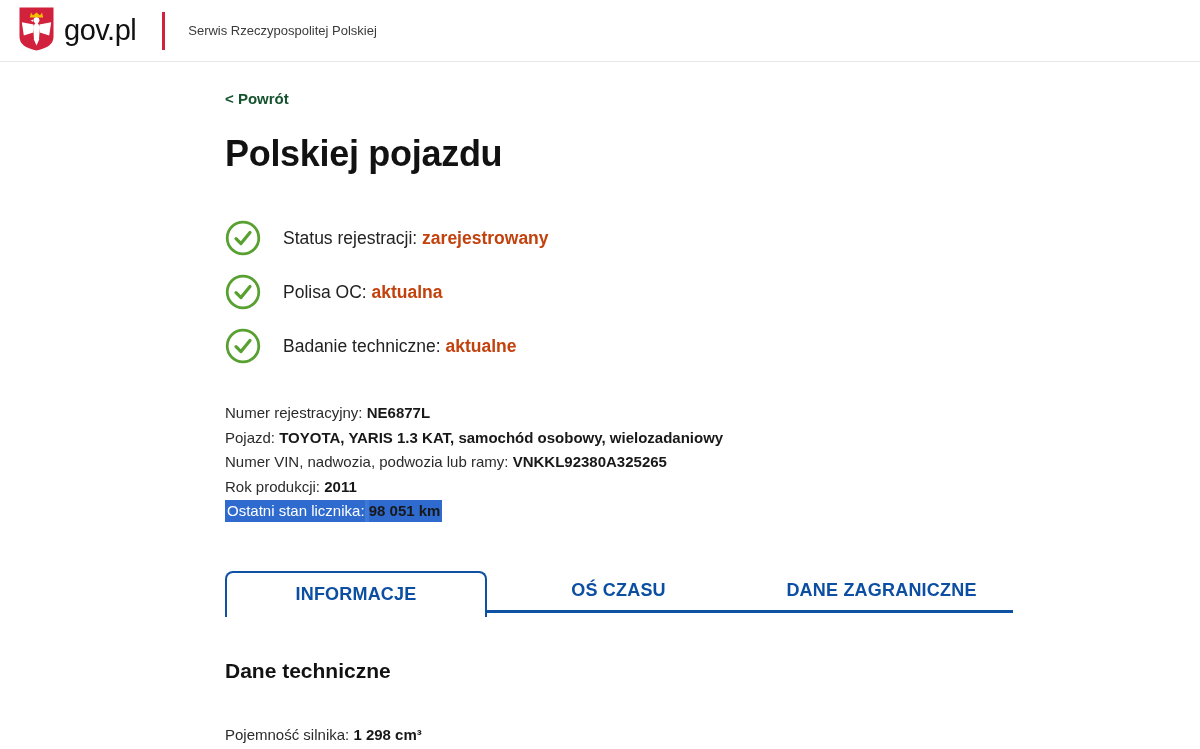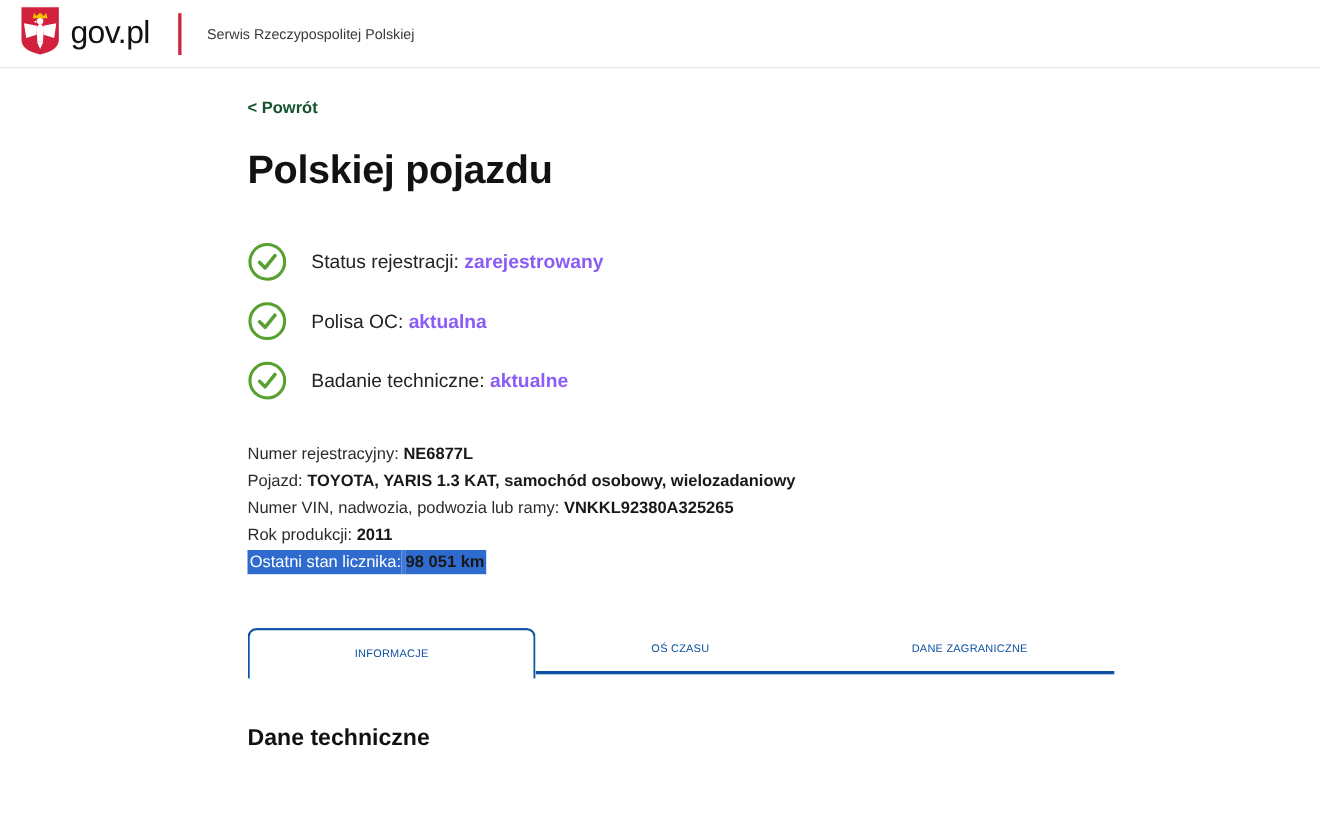--- a/index.html
+++ b/index.html
@@ -59,21 +59,21 @@
   
   .statuses { margin-top: 45px; }
   .status-row {
     display: flex;
     align-items: center;
     height: 36px;
     margin-bottom: 18px;
   }
   .status-row svg { flex: 0 0 36px; }
   .status-text { margin-left: 22px; font-size: 17.5px; color: #222; }
-  .status-text b { color: #8b5cf6; }
+  .status-text b { color: #c2410c; }
 
   
   .details { margin-top: 37px; font-size: 15px; line-height: 24.6px; color: #2b2b2b; }
   .details b { color: #181818; }
   .hl { background: #2f6bcf; color: #fff; padding: 2px 0 3px 0; }
   .hl-pad-l { padding-left: 2px; }
   .hl-pad-r { padding-right: 2px; }
   .hl-gap { background: #3f79d6; color: #fff; padding: 2px 0 3px 0; white-space: pre; }
 
   
@@ -82,22 +82,22 @@
     align-items: stretch;
     width: 788px;
     height: 42px;
     margin-top: 47px;
   }
   .tab {
     flex: 1;
     display: flex;
     align-items: center;
     justify-content: center;
-    font-size: 10px;
-    font-weight: normal;
+    font-size: 18px;
+    font-weight: bold;
     color: #0b4ea2;
     letter-spacing: 0.2px;
     border-bottom: 3px solid #0e52a3;
     cursor: pointer;
     background: #fff;
   }
   .tab.active {
     flex: 0 0 262px;
     height: 46px;
     border: 2px solid #0e52a3;
@@ -175,14 +175,18 @@
   </div>
 
   <div class="tabbar">
     <div class="tab active">INFORMACJE</div>
     <div class="tab">OŚ CZASU</div>
     <div class="tab">DANE ZAGRANICZNE</div>
   </div>
 
   <h2 class="section-heading">Dane techniczne</h2>
 
+  <div class="tech-rows">
+    <div><span>Pojemność silnika:</span> <b>1 298 cm³</b></div>
+    <div> </div>
+  </div>
 
 </main>
 
 </body></html>

